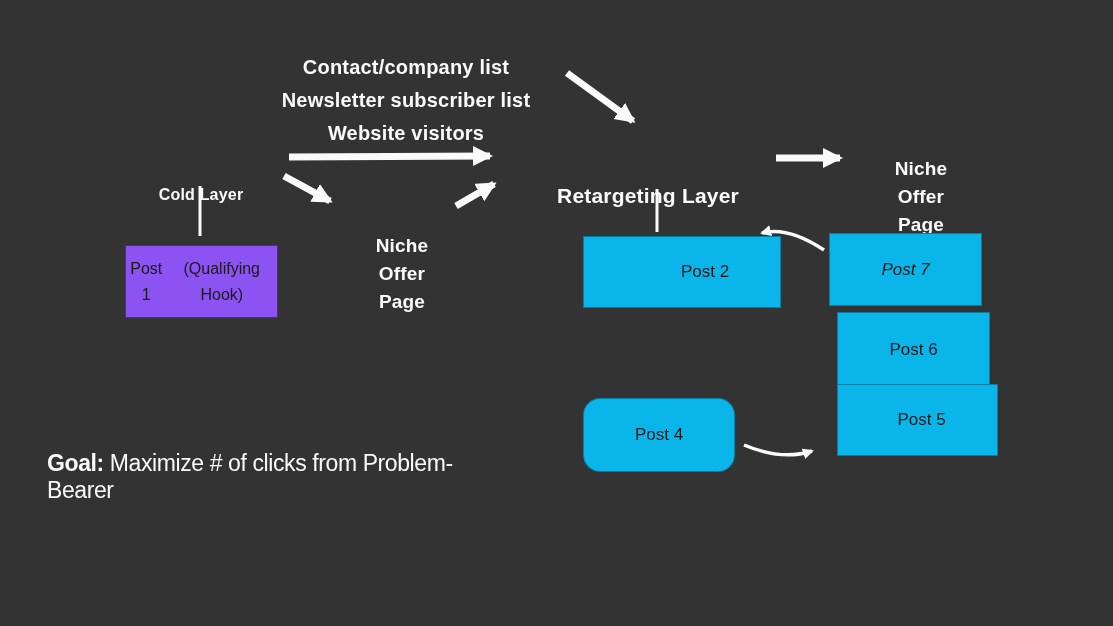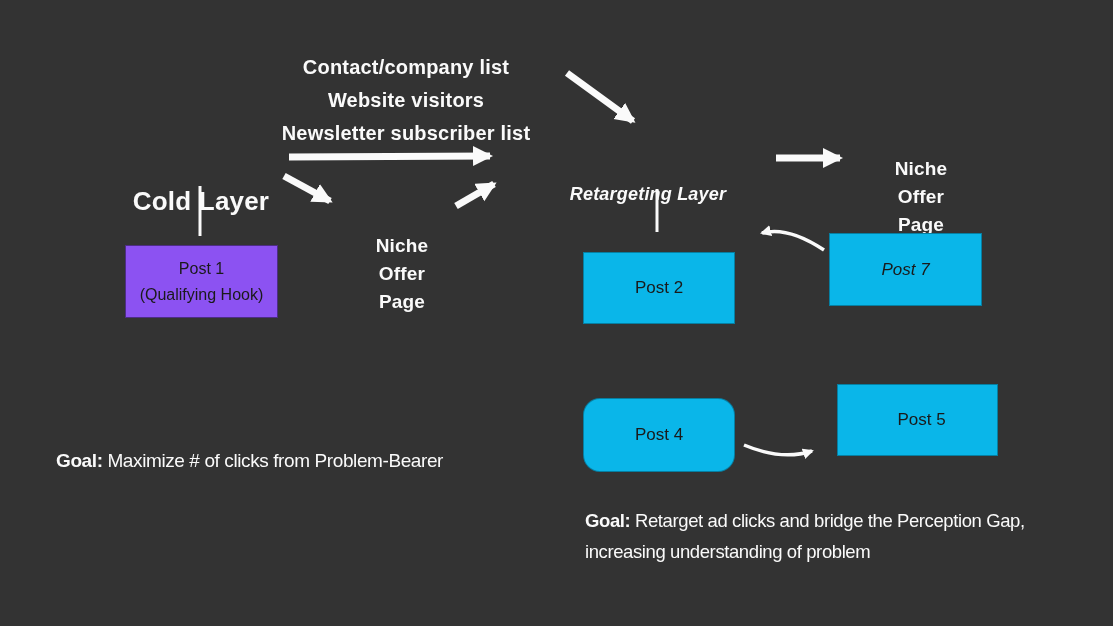--- a/index.html
+++ b/index.html
@@ -10,48 +10,48 @@
   .canvas{
     position:relative;
     width:1113px;height:626px;
     background:var(--bg,#333333);
     overflow:hidden;
   }
   .arrow-layer{position:absolute;left:0;top:0;width:1113px;height:626px;pointer-events:none;}
   .txt{position:absolute;color:var(--ink,#fafafa);}
   .heading{font-weight:bold;letter-spacing:.2px;margin-top:40px;}
   .top-sources{left:206px;top:11px;width:400px;text-align:center;font-size:20px;line-height:33px;}
-  .cold-layer{left:116px;top:146px;width:170px;text-align:center;font-size:26px;}
-  .retargeting-layer{left:528px;top:144px;width:240px;text-align:center;font-size:18px;font-style:italic;}
+  .cold-layer{left:116px;top:146px;width:170px;text-align:center;font-size:16px;}
+  .retargeting-layer{left:528px;top:144px;width:240px;text-align:center;font-size:21px;}
   .niche-left{left:342px;top:192px;width:120px;text-align:center;font-size:19px;line-height:28px;}
   .niche-right{left:861px;top:115px;width:120px;text-align:center;font-size:19px;line-height:28px;}
   .box{
     position:absolute;
-    display:flex;flex-direction:column;align-items:center;justify-content:center;
+    display:flex;align-items:center;justify-content:center;
     color:var(--box-text,#1a1a1a);
     text-align:center;
   }
   .box.purple{
     left:125px;top:245px;width:151px;height:71px;
     background:var(--purple,#8c52f2);
     border:1px solid rgba(0,0,0,.45);
     font-size:16px;line-height:26px;
   }
   .box.cyan{
     background:var(--cyan,#0ab6e9);
     border:1px solid rgba(0,0,0,.3);
     font-size:17px;
   }
-  .p2{left:583px;top:252px;width:150px;height:70px;}
+  .p2{left:583px;top:236px;width:150px;height:70px;padding-left:46px;}
   .p3{left:583px;top:312px;width:150px;height:74px;}
   .p4{left:583px;top:398px;width:150px;height:72px;border-radius:17px;}
   .p7{left:829px;top:233px;width:151px;height:71px;font-style:italic;}
   .p6{left:837px;top:312px;width:151px;height:73px;}
   .p5{left:837px;top:384px;width:151px;height:70px;padding-left:8px;}
-  .goal-left{left:56px;top:450px;width:460px;font-size:19px;letter-spacing:-.4px;}
+  .goal-left{left:47px;top:450px;width:460px;font-size:23px;letter-spacing:-.4px;}
   .goal-right{left:585px;top:505px;width:448px;font-size:18.5px;line-height:31px;letter-spacing:-.4px;}
   .note-line{left:585px;top:577px;width:448px;font-size:18.5px;letter-spacing:-.4px;}
   .lbl{font-weight:bold;}
 </style>
 </head>
 <body>
 
 <div class="canvas">
 
   <svg class="arrow-layer" viewBox="0 0 1113 626">
@@ -69,22 +69,22 @@
     <path d="M456,206 L494,184" stroke="#fafafa" stroke-width="7" fill="none" marker-end="url(#ahB)"></path>
     <path d="M776,158 L840,158" stroke="#fafafa" stroke-width="7" fill="none" marker-end="url(#ahB)"></path>
     <path d="M200,186 L200,236" stroke="#fafafa" stroke-width="3" fill="none"></path>
     <path d="M657,189 L657,232" stroke="#fafafa" stroke-width="3" fill="none"></path>
     <path d="M824,250 Q788,226 762,233" stroke="#fafafa" stroke-width="3.5" fill="none" marker-end="url(#ahS)"></path>
     <path d="M744,445 Q782,461 812,451" stroke="#fafafa" stroke-width="3.5" fill="none" marker-end="url(#ahS)"></path>
   </svg>
 
   <div class="txt heading top-sources">
     <div>Contact/company list</div>
+    <div>Newsletter subscriber list</div>
     <div>Website visitors</div>
-    <div>Newsletter subscriber list</div>
   </div>
 
   <div class="txt heading cold-layer">Cold Layer</div>
   <div class="txt heading retargeting-layer">Retargeting Layer</div>
 
   <div class="txt heading niche-left">
     <div>Niche</div>
     <div>Offer</div>
     <div>Page</div>
   </div>
@@ -103,26 +103,26 @@
   <div class="box cyan p2">
       <span>Post 2</span>
     </div>
   <div class="box cyan p4">
       <span>Post 4</span>
     </div>
 
   <div class="box cyan p7">
       <span>Post 7</span>
     </div>
+  <div class="box cyan p6">
+      <span>Post 6</span>
+    </div>
   <div class="box cyan p5">
       <span>Post 5</span>
     </div>
 
   <div class="txt goal-left">
     <span class="lbl">Goal:</span><span> Maximize # of clicks from Problem-Bearer</span>
   </div>
 
-  <div class="txt goal-right">
-    <span class="lbl">Goal:</span><span> Retarget ad clicks and bridge the Perception Gap, increasing understanding of problem</span>
-  </div>
 
 
 </div>
 
 </body></html>

